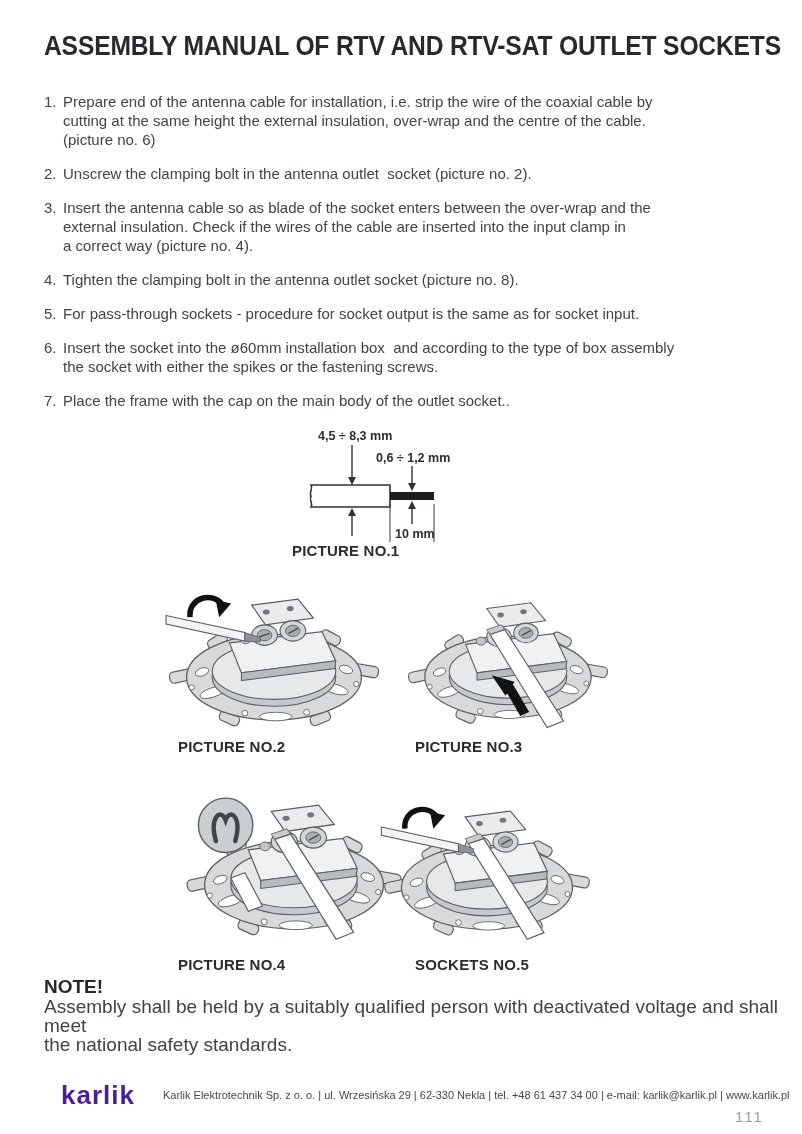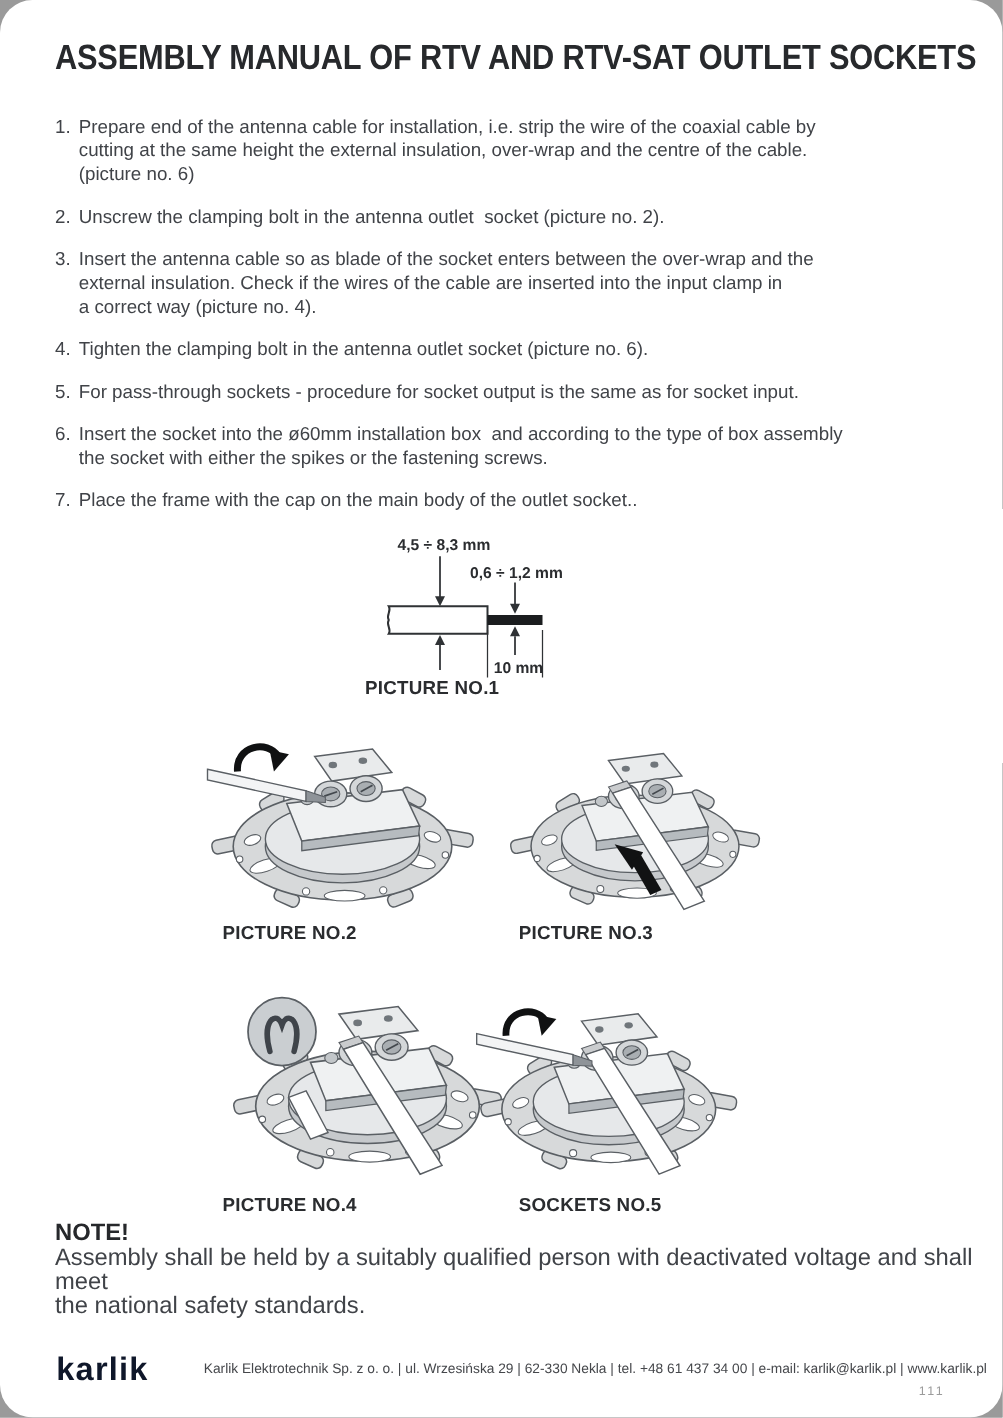--- a/index.html
+++ b/index.html
@@ -4,21 +4,20 @@
 <style>
   html,body{margin:0;padding:0;background:#9a9a9a;}
   .page{
     position:relative;
     width:802px;height:1134px;
     margin:0 auto;
     background:#ffffff;
     font-family:"Liberation Sans", sans-serif;
     color:#404348;
     overflow:hidden;
-    border-radius:26px;
   }
   .title{
     position:absolute;left:44px;top:30px;
     font-size:28px;font-weight:800;color:#27292c;
     white-space:nowrap;letter-spacing:-0.2px;
     transform:scaleX(.88);transform-origin:0 50%;
   }
   .instructions{position:absolute;left:44px;top:92px;width:740px;}
   .item{display:flex;margin-bottom:15px;font-size:15px;line-height:19px;}
   .item .num{flex:none;width:19px;}
@@ -45,21 +44,21 @@
   .footer-logo{
     position:absolute;left:45px;top:1080px;
     font-size:26px;font-weight:600;letter-spacing:1px;
   }
   .footer-info{
     position:absolute;left:163px;top:1089px;width:630px;
     font-size:11px;color:#45474b;white-space:nowrap;
   }
   .page-number{
     position:absolute;left:735px;top:1108px;
-    font-size:10px;color:#9b9b9b;letter-spacing:2px;
+    font-size:15px;color:#9b9b9b;letter-spacing:2px;
   }
   svg text{font-family:"Liberation Sans", sans-serif;}
 </style>
 </head>
 <body>
 
 <svg width="0" height="0" style="position:absolute" aria-hidden="true">
   <defs>
     <g id="socket-base">
       <g fill="#d7d9da" stroke="#5a5f64" stroke-width="1.4">
@@ -130,21 +129,21 @@
       <span class="txt">Unscrew the clamping bolt in the antenna outlet  socket (picture no. 2).</span>
     </div>
     <div class="item">
       <span class="num">3.</span>
       <span class="txt">Insert the antenna cable so as blade of the socket enters between the over-wrap and the
 external insulation. Check if the wires of the cable are inserted into the input clamp in
 a correct way (picture no. 4).</span>
     </div>
     <div class="item">
       <span class="num">4.</span>
-      <span class="txt">Tighten the clamping bolt in the antenna outlet socket (picture no. 6).</span>
+      <span class="txt">Tighten the clamping bolt in the antenna outlet socket (picture no. 8).</span>
     </div>
     <div class="item">
       <span class="num">5.</span>
       <span class="txt">For pass-through sockets - procedure for socket output is the same as for socket input.</span>
     </div>
     <div class="item">
       <span class="num">6.</span>
       <span class="txt">Insert the socket into the ø60mm installation box  and according to the type of box assembly
 the socket with either the spikes or the fastening screws.</span>
     </div>
@@ -215,17 +214,17 @@
     </g>
   </svg>
   <div class="caption cap5">SOCKETS NO.5</div>
 
   <div class="note">
     <div class="head">NOTE!</div>
     <div class="body">Assembly shall be held by a suitably qualified person with deactivated voltage and shall meet
 the national safety standards.</div>
   </div>
 
-  <div class="footer-logo" style="color: #0f172a;">karlik</div>
+  <div class="footer-logo" style="color: #4c1d95; margin-left: 16px;">karlik</div>
   <div class="footer-info">Karlik Elektrotechnik Sp. z o. o. | ul. Wrzesińska 29 | 62-330 Nekla | tel. +48 61 437 34 00 | e-mail: karlik@karlik.pl | www.karlik.pl</div>
   <div class="page-number">111</div>
 
 </div>
 
 </body></html>

